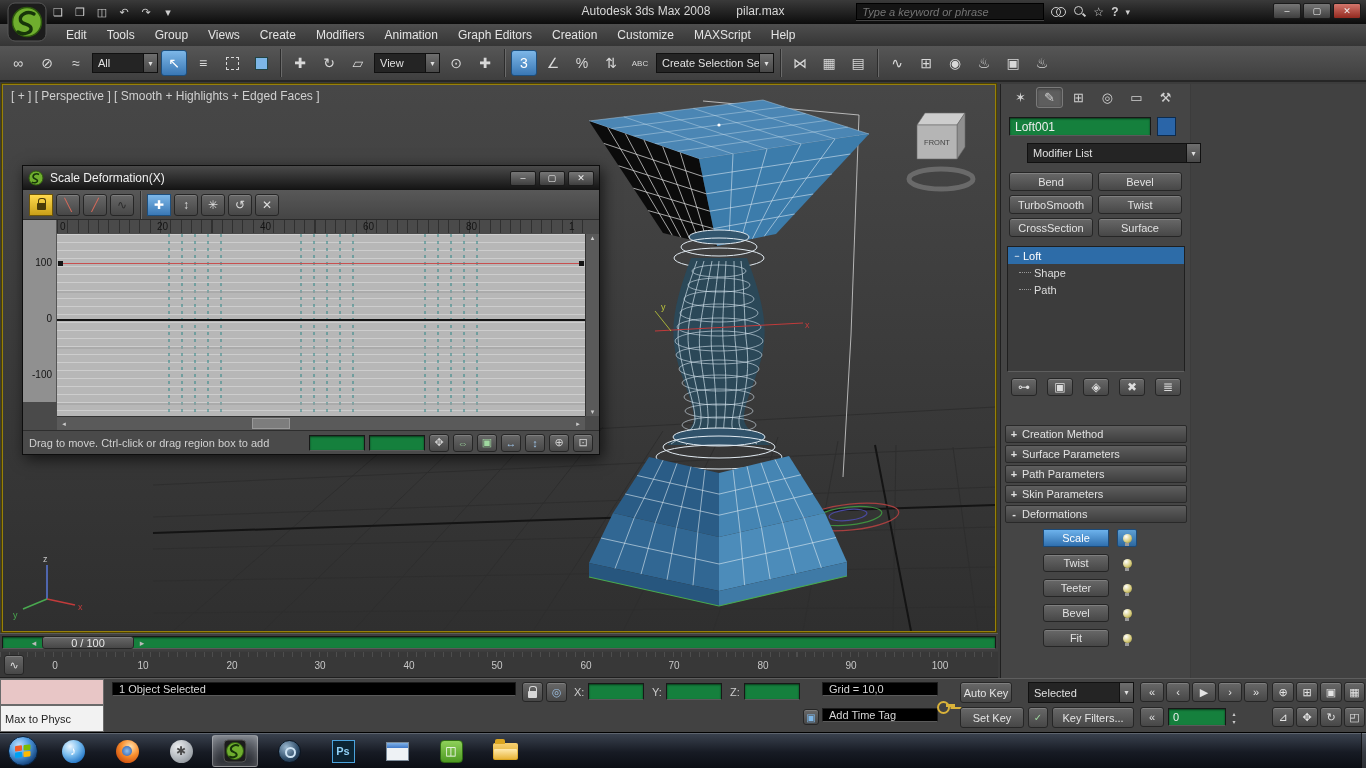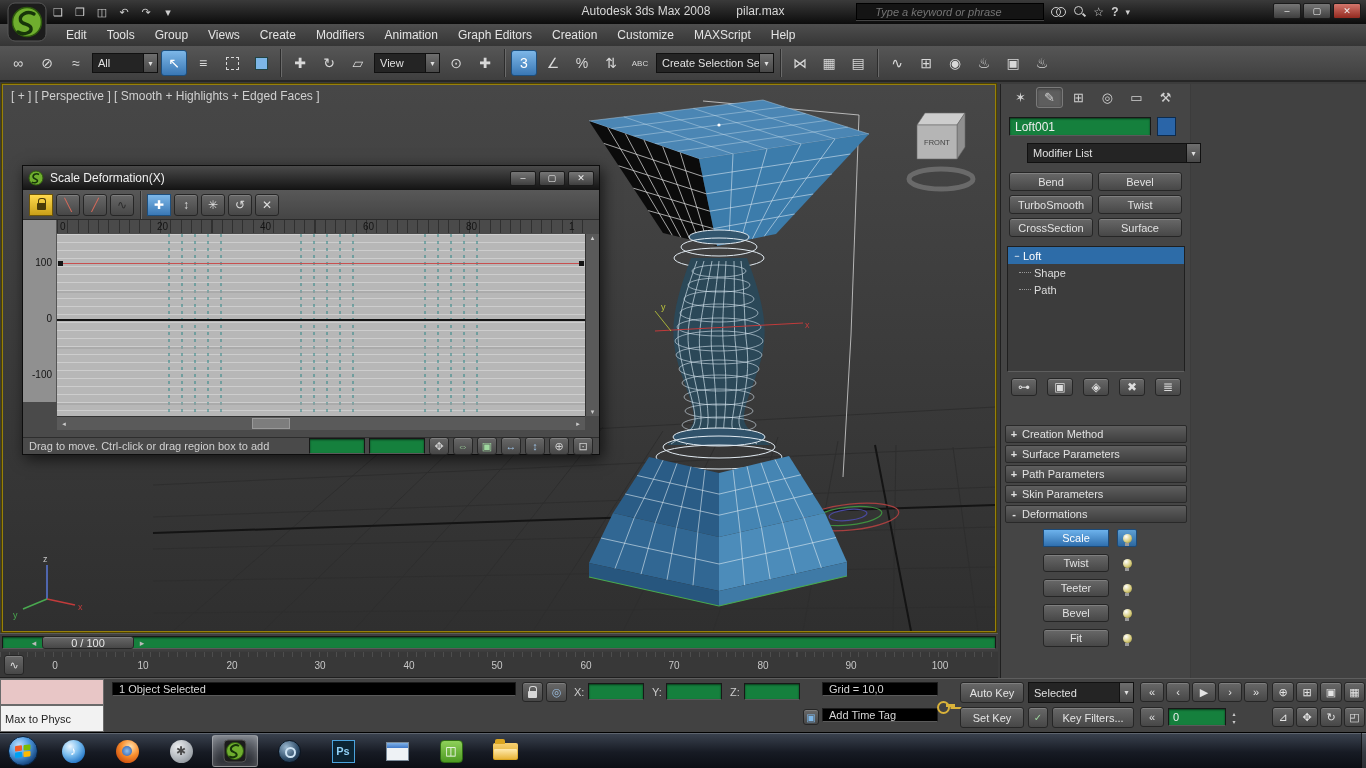--- a/index.html
+++ b/index.html
@@ -7,21 +7,21 @@
   #root{position:relative;width:1366px;height:768px;overflow:hidden;background:#3c3c3c;color:#ddd;font-size:12px}
   .abs{position:absolute}
   .flex{display:flex;align-items:center}
   .ctr{display:flex;align-items:center;justify-content:center}
   .grad{background:linear-gradient(#686868,#474747);border:1px solid #262626;border-radius:3px;box-shadow:inset 0 1px 0 rgba(255,255,255,.16)}
   .sunk{background:#15803d;border:1px solid #181818;border-bottom-color:#5a5a5a;box-shadow:inset 0 1px 2px rgba(0,0,0,.55)}
   
   #tbar{position:absolute;left:0;top:0;right:0;height:24px;background:linear-gradient(#3a3a3a,#0c0c0c)}
   .qbtn{width:20px;height:18px;color:#cfcfcf;font-size:11px;border-radius:2px}
   #title-center{position:absolute;left:50%;top:4px;transform:translateX(-50%);display:flex;gap:26px;color:#d8d8d8;font-size:12px;white-space:nowrap}
-  #search-box{width:188px;height:17px;background:#141414;border:1px solid #000;box-shadow:0 1px 0 #444;color:#bbb;font-style:italic;font-size:11px;padding:0 18px;font-family:"Liberation Sans",sans-serif}
+  #search-box{width:188px;height:17px;background:#141414;border:1px solid #000;box-shadow:0 1px 0 #444;color:#bbb;font-style:italic;font-size:11px;padding:0 5px;font-family:"Liberation Sans",sans-serif}
   .wbtn{width:28px;height:16px;border:1px solid #1a1a1a;border-radius:2px;background:linear-gradient(#767676,#3f3f3f);color:#eee;font-size:9px}
   .wbtn.close{background:linear-gradient(#d4766c,#93291f)}
   .mag{position:relative;width:13px;height:13px;display:inline-block}
   .mag::before{content:"";position:absolute;left:1px;top:1px;width:7px;height:7px;border:1.5px solid #cfcfcf;border-radius:50%}
   .mag::after{content:"";position:absolute;left:9px;top:9px;width:4px;height:2px;background:#cfcfcf;transform:rotate(45deg)}
   .bino{position:relative;width:15px;height:11px;display:inline-block}
   .bino::before,.bino::after{content:"";position:absolute;top:1px;width:8px;height:8px;border:1.5px solid #cfcfcf;border-radius:50%}
   .bino::before{left:0}.bino::after{right:0}
   
   #menubar{position:absolute;left:0;top:24px;right:0;height:22px;background:linear-gradient(#4e4e4e,#353535);display:flex;align-items:center;padding-left:56px}
@@ -43,21 +43,21 @@
   .dbt{width:24px;height:22px;font-size:12px;color:#ddd}
   .dbt.on{background:linear-gradient(#7db7e8,#3a78b5);border:1px solid #1d4f7e;color:#fff}
   .dbt.lock{background:linear-gradient(#ffd94d,#c99f18);border:1px solid #6e5608}
   .lockic{position:relative;width:9px;height:7px;background:currentColor;border-radius:1px;margin-top:4px;display:inline-block}
   .lockic::before{content:"";position:absolute;left:1px;top:-5px;width:6px;height:5px;border:1.5px solid currentColor;border-bottom:none;border-radius:3px 3px 0 0}
   #dlg-ruler{position:absolute;left:34px;right:14px;top:54px;height:14px;background:linear-gradient(#939393,#7d7d7d);border-bottom:1px solid #4a4a4a;color:#141414;font-size:10px;background-image:repeating-linear-gradient(to right,rgba(0,0,0,.35) 0 1px,transparent 1px 10.3px)}
   #dlg-ylab{position:absolute;left:0;top:54px;width:34px;bottom:52px;background:#909090;border-right:1px solid #555;color:#141414;font-size:10px}
   #dlg-graph{position:absolute;left:34px;right:14px;top:68px;bottom:38px;overflow:hidden;background:#b7b7b7;background-image:repeating-linear-gradient(to bottom,#cdcdcd 0 1px,transparent 1px 8px)}
   #dlg-vscroll{position:absolute;right:0;top:68px;bottom:38px;width:14px;background:#5a5a5a;border-left:1px solid #333;color:#ccc;font-size:7px;display:flex;flex-direction:column;justify-content:space-between;align-items:center}
   #dlg-hscroll{position:absolute;left:34px;right:14px;bottom:24px;height:14px;background:#5a5a5a;border-top:1px solid #333;color:#ccc;font-size:7px}
-  #dlg-status{position:absolute;left:0;right:0;bottom:0;height:17px;background:#4a4a4a;border-top:1px solid #2e2e2e;display:flex;align-items:center;gap:3px;padding:0 6px;font-size:11px;color:#d0d0d0}
+  #dlg-status{position:absolute;left:0;right:0;bottom:0;height:24px;background:#4a4a4a;border-top:1px solid #2e2e2e;display:flex;align-items:center;gap:3px;padding:0 6px;font-size:11px;color:#d0d0d0}
   .dnav{width:20px;height:18px;font-size:11px}
   
   #cpanel{position:absolute;left:1000px;top:84px;width:190px;height:594px;background:#454545;border-left:1px solid #202020}
   #rvoid{position:absolute;left:1191px;top:84px;right:0;height:594px;background:#414141}
   .ptab{width:27px;height:21px;color:#d0d0d0;font-size:13px;border-radius:3px}
   .ptab.on{background:#5e5e5e;border:1px solid #7a7a7a;box-shadow:inset 0 1px 3px rgba(0,0,0,.4)}
   .pbtnsm{width:84px;height:19px;font-size:11px;color:#e2e2e2}
   .roll{position:absolute;left:4px;width:182px;height:18px;background:linear-gradient(#5e5e5e,#3e3e3e);border:1px solid #292929;border-radius:2px;display:flex;align-items:center;font-size:11px;color:#e2e2e2}
   .roll .sgn{width:16px;text-align:center;font-weight:bold}
   .roll .lbl{flex:1;text-align:left;margin-right:16px}
@@ -504,21 +504,21 @@
     <div class="spanel" style="left:822px;top:3px;width:116px">
       <span>Grid = 10,0</span>
     </div>
     <span class="abs grad ctr" style="left:803px;top:30px;width:16px;height:16px;color:#7db7e8;font-size:10px">▣</span>
     <div class="spanel" style="left:822px;top:29px;width:116px">
       <span>Add Time Tag</span>
     </div>
     <span class="abs ctr" style="left:934px;top:8px;width:24px;height:38px">
         <i class="keyic"></i>
       </span>
-    <span class="abs grad ctr sbtn" style="left:960px;top:3px;width:64px">Auto Key</span>
+    <span class="abs grad ctr sbtn" style="left:960px;top:3px;width:52px">Auto Key</span>
     <span class="abs grad ctr sbtn" style="left:960px;top:28px;width:64px">Set Key</span>
     <div class="abs tdd" style="left:1028px;top:3px;width:106px;height:21px">
       <span>Selected</span>
       <span class="car">▾</span>
     </div>
     <span class="abs grad ctr" style="left:1028px;top:28px;width:20px;height:21px;color:#9fd89f;font-size:10px">✓</span>
     <span class="abs grad ctr sbtn" style="left:1052px;top:28px;width:82px">Key Filters...</span>
     <span class="pbtn grad ctr" style="left:1140px;top:3px">«</span>
     <span class="pbtn grad ctr" style="left:1166px;top:3px">‹</span>
     <span class="pbtn grad ctr" style="left:1192px;top:3px">▶</span>

